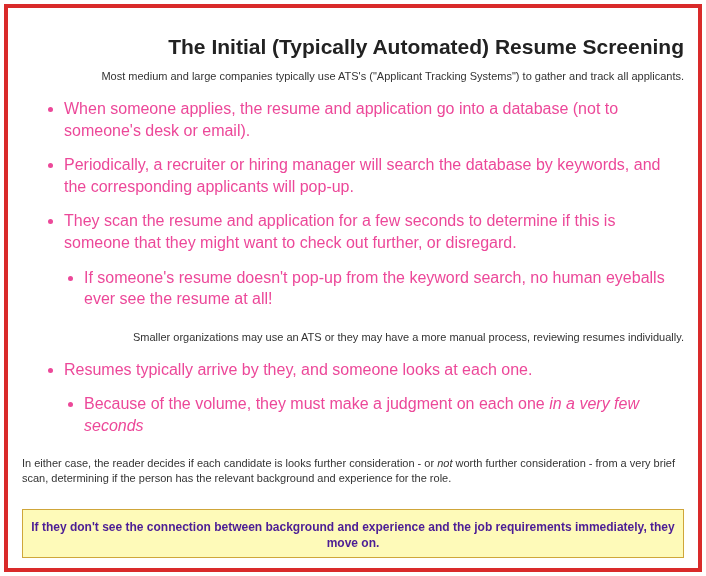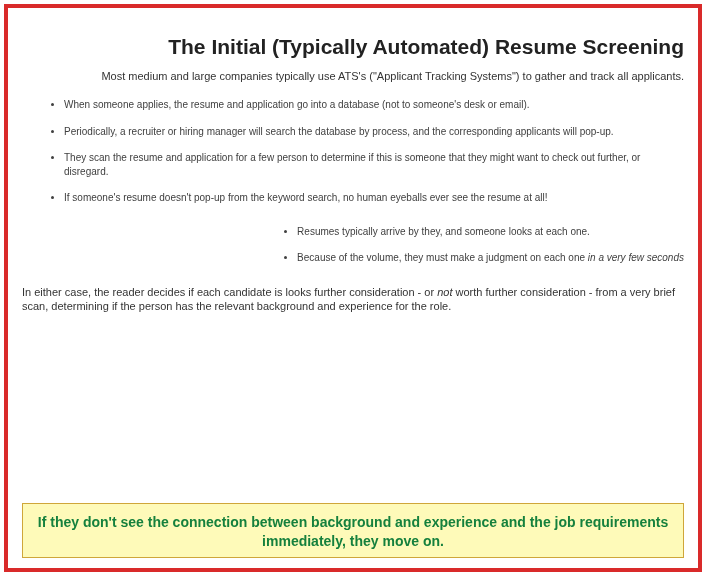--- a/index.html
+++ b/index.html
@@ -30,55 +30,56 @@
       color: #333;
       line-height: 1.35;
       margin-bottom: 14px;
     }
     ul {
       list-style: disc;
       padding-left: 42px;
       margin-bottom: 14px;
     }
     li {
-      font-size: 10px;
-      color: #404040;
+      font-size: 16px;
+      color: #ec4899;
       line-height: 1.35;
       margin-bottom: 13px;
     }
-    li:last-child { margin-bottom: 6px; }
+    li:last-child { margin-bottom: 6px; margin-left: 20px; }
     .italic { font-style: italic; }
     .callout {
       background: #fefab9;
       border: 1px solid #cfa63a;
       padding: 9px 8px 6px;
-      font-size: 14px;
-      color: #15803d;
+      font-size: 12px;
+      color: #4c1d95;
       font-weight: bold;
       text-align: center;
       line-height: 1.35;
       margin-top: auto;
     }
   </style>
 </head>
 <body>
 
 <div class="outer">
 
   <div class="title">The Initial (Typically Automated) Resume Screening</div>
 
   <p class="para">Most medium and large companies typically use ATS's ("Applicant Tracking Systems") to gather and track all applicants.</p>
 
   <ul>
     <li>When someone applies, the resume and application go into a database (not to someone's desk or email).</li>
-    <li>Periodically, a recruiter or hiring manager will search the database by process, and the corresponding applicants will pop-up.</li>
-    <li>They scan the resume and application for a few person to determine if this is someone that they might want to check out further, or disregard.</li>
+    <li>Periodically, a recruiter or hiring manager will search the database by keywords, and the corresponding applicants will pop-up.</li>
+    <li>They scan the resume and application for a few seconds to determine if this is someone that they might want to check out further, or disregard.</li>
     <li>If someone's resume doesn't pop-up from the keyword search, no human eyeballs ever see the resume at all!</li>
   </ul>
 
+  <p class="para">Smaller organizations may use an ATS or they may have a more manual process, reviewing resumes individually.</p>
 
   <ul>
     <li>Resumes typically arrive by they, and someone looks at each one.</li>
     <li>
       <span>Because of the volume, they must make a judgment on each one </span><span class="italic">in a very few seconds</span>
     </li>
   </ul>
 
   <p class="para">
     <span>In either case, the reader decides if each candidate is looks further consideration - or </span><span class="italic">not</span><span> worth further consideration - from a very brief scan, determining if the person has the relevant background and experience for the role.</span>

